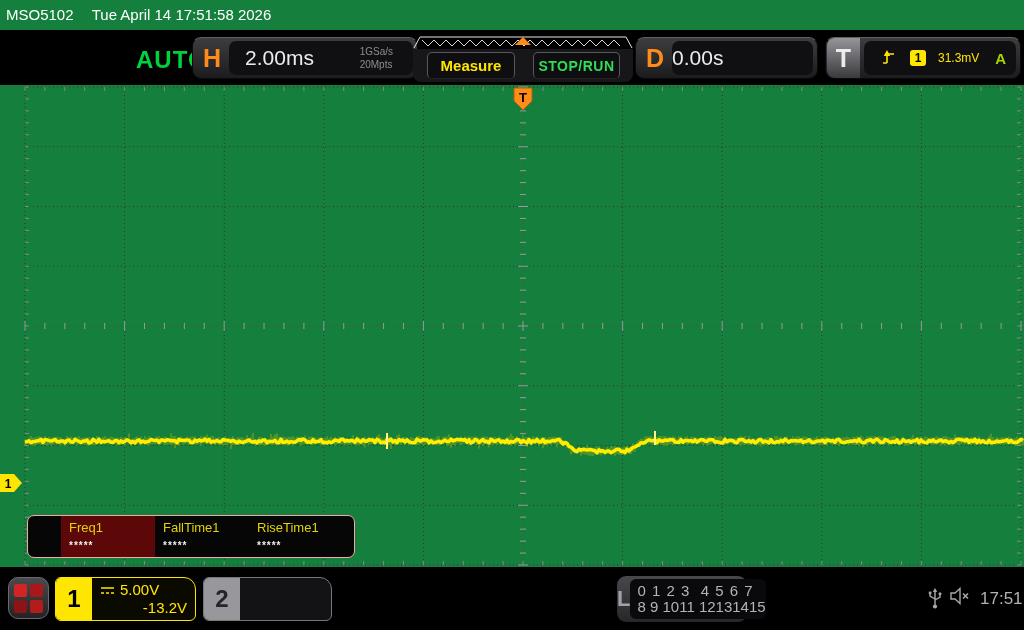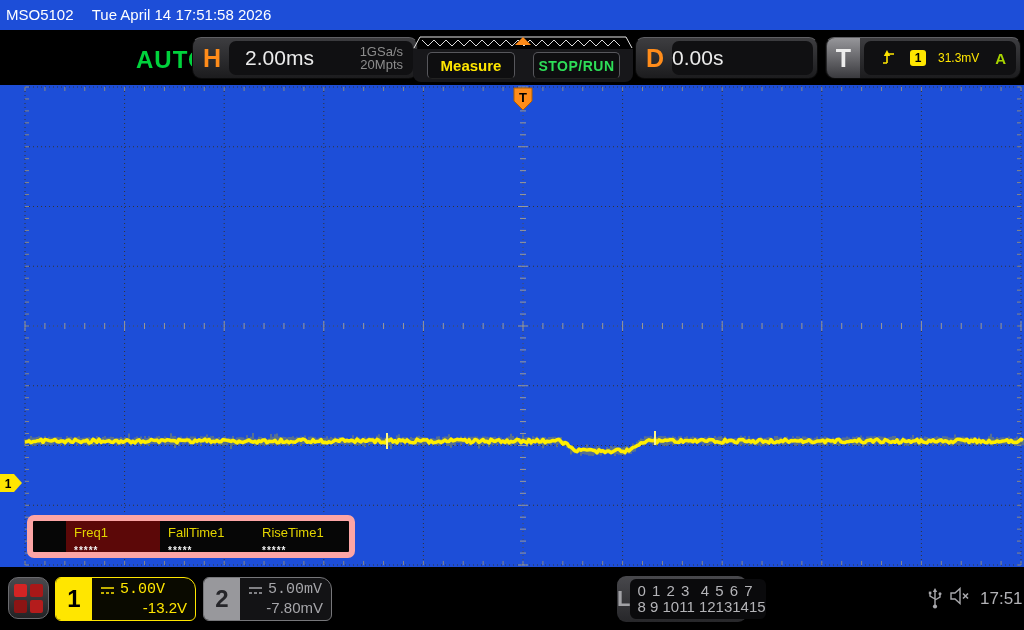--- a/index.html
+++ b/index.html
@@ -1,39 +1,39 @@
 <!DOCTYPE html>
 <html><head>
 <meta charset="utf-8">
 <style>
   * { margin:0; padding:0; box-sizing:border-box; }
   html,body { background:#000; }
   body { font-family:"Liberation Sans", sans-serif; }
-  .screen { position:relative; width:1024px; height:630px; background:#1d4ed8; overflow:hidden; }
+  .screen { position:relative; width:1024px; height:630px; background:#15803d; overflow:hidden; }
 
   
   .topbar { position:absolute; left:0; top:0; width:1024px; height:30px; color:#fff; font-size:15px; }
   .topbar span { position:relative; top:6px; }
   .topbar .model { margin-left:6px; }
   .topbar .dt { margin-left:14px; }
 
   
   .header { position:absolute; left:0; top:30px; width:1024px; height:55px; background:#000; }
   .logo { position:absolute; left:16px; top:6px; font-family:"DejaVu Serif", serif; font-weight:bold; font-style:italic;
           font-size:31px; color:#f5e400; letter-spacing:0px; }
   .auto { position:absolute; left:136px; top:16px; font-size:24px; font-weight:bold; color:#00d23c; letter-spacing:1px; }
 
   .panel { position:absolute; top:7px; height:42px; background:linear-gradient(180deg,#3d3d40,#1c1c1e);
            border:1px solid #0a0a0a; border-top-color:#606064; border-radius:9px; display:flex; align-items:center; }
   .pletter { font-size:25px; font-weight:bold; color:#ff8c1a; margin:0 8px 0 10px; }
   .inset { flex:1; height:34px; margin-right:4px; background:#101012; border-radius:7px; display:flex; align-items:center; }
 
   .h-panel { left:192px; width:226px; }
   .h-panel .tb { font-size:21px; color:#ececec; margin-left:16px; }
-  .srate { margin-left:auto; margin-right:10px; text-align:right; font-size:13px; line-height:13px; color:#8d8d8d; }
+  .srate { margin-left:auto; margin-right:20px; text-align:left; font-size:10px; line-height:13px; color:#8d8d8d; }
 
   .preview { position:absolute; left:413px; top:4px; width:220px; height:16px; }
 
   .btnpanel { position:absolute; left:413px; top:19px; width:220px; height:33px; background:#17171a; border-radius:0 0 8px 8px; }
   .hbtn { position:absolute; top:22px; height:27px; background:#0e0e10; border:1px solid #57575c; border-bottom-color:#222;
           border-radius:5px; font-family:"Liberation Sans", sans-serif; font-weight:bold; display:flex; align-items:center; justify-content:center; cursor:pointer; }
   .measure-btn { left:427px; width:88px; color:#ffe600; font-size:15px; }
   .stoprun-btn { left:533px; width:87px; color:#2ede58; font-size:14px; letter-spacing:.5px; }
 
   .d-panel { left:635px; width:183px; }
@@ -48,21 +48,21 @@
               font-size:12px; font-weight:bold; display:flex; align-items:center; justify-content:center; }
   .trig-level { margin-left:12px; font-size:12px; color:#ffe600; }
   .trig-mode { margin-left:auto; margin-right:10px; font-size:15px; font-weight:bold; color:#a8d400; }
 
   
   .grat { position:absolute; left:0; top:85px; width:1024px; height:482px; }
   .grat svg { position:absolute; left:0; top:0; }
 
   
   .measure-box { position:absolute; left:27px; top:430px; width:328px; height:43px; background:#060606;
-                 border:6px solid #fca5a5; border-radius:7px; display:flex; padding-left:33px; overflow:hidden; }
+                 border:1px solid #fca5a5; border-radius:7px; display:flex; padding-left:33px; overflow:hidden; }
   .mcol { width:94px; height:100%; padding:4px 0 0 8px; }
   .mcol.hl { background:#5c0808; }
   .mlabel { font-size:13px; color:#e3d400; }
   .mval { font-size:10px; color:#f0f0f0; letter-spacing:1px; margin-top:5px; font-weight:bold; }
 
   
   .bottombar { position:absolute; left:0; top:567px; width:1024px; height:63px; background:#000; }
 
   .nav-icon { position:absolute; left:8px; top:10px; width:41px; height:42px; background:linear-gradient(180deg,#4a4a4e,#232325);
               border:1px solid #6a6a6e; border-radius:10px; display:grid; grid-template-columns:13px 13px; grid-template-rows:13px 13px;
@@ -72,21 +72,21 @@
 
   .chblock { position:absolute; top:10px; height:44px; display:flex; border-radius:6px 12px 6px 6px; overflow:hidden; cursor:pointer; }
   .ch1 { left:55px; width:141px; border:1.5px solid #ffe600; background:#0a0a00; }
   .ch2 { left:203px; width:129px; border:1.5px solid #77777a; background:#131315; }
   .chtab { width:36px; display:flex; align-items:center; justify-content:center; font-size:24px; font-weight:bold; }
   .ch1 .chtab { background:#ffe600; color:#000; }
   .ch2 .chtab { background:#98989c; color:#26262a; }
   .chbody { flex:1; padding:3px 8px 0 8px; font-size:15px; }
   .ch1 .chbody { color:#ffe600; }
   .ch2 .chbody { color:#a6a6aa; }
-  .chline1 { display:flex; align-items:center; gap:5px;font-family:Liberation Mono, monospace; }
+  .chline1 { display:flex; align-items:center; gap:5px; }
   .chline2 { text-align:right; margin-top:1px; }
 
   .logic { position:absolute; left:617px; top:9px; width:130px; height:46px; background:linear-gradient(180deg,#48484c,#27272a);
            border-radius:9px; display:flex; align-items:center; cursor:pointer; }
   .logic .ltab { width:25px; text-align:center; font-size:22px; font-weight:bold; color:#a2a2a6; }
   .lbox { flex:1; height:40px; margin-right:3px; background:#0a0a0c; border-radius:6px; padding:4px 0 0 7px; }
   .lrow { font-size:15px; color:#b4b4b8; white-space:pre; line-height:16px; letter-spacing:1px; }
   .lrow2 { letter-spacing:0px; }
 
   .usb { position:absolute; left:926px; top:21px; cursor:pointer; }
@@ -494,29 +494,20 @@
             <path d="M1,3 H14 M1,8 H4 M6,8 H9 M11,8 H14" stroke="#ffe600" stroke-width="1.6"></path>
           </svg>
           <span>5.00V</span>
         </div>
         <div class="chline2">-13.2V</div>
       </div>
     </div>
 
     <div class="chblock ch2">
       <div class="chtab">2</div>
-      <div class="chbody">
-        <div class="chline1">
-          <svg width="15" height="10">
-            <path d="M1,3 H14 M1,8 H4 M6,8 H9 M11,8 H14" stroke="#a6a6aa" stroke-width="1.6"></path>
-          </svg>
-          <span>5.00mV</span>
-        </div>
-        <div class="chline2">-7.80mV</div>
-      </div>
     </div>
 
     <div class="logic">
       <div class="ltab">L</div>
       <div class="lbox">
         <div class="lrow">0 1 2 3  4 5 6 7</div>
         <div class="lrow lrow2">8 9 1011 12131415</div>
       </div>
     </div>
 

